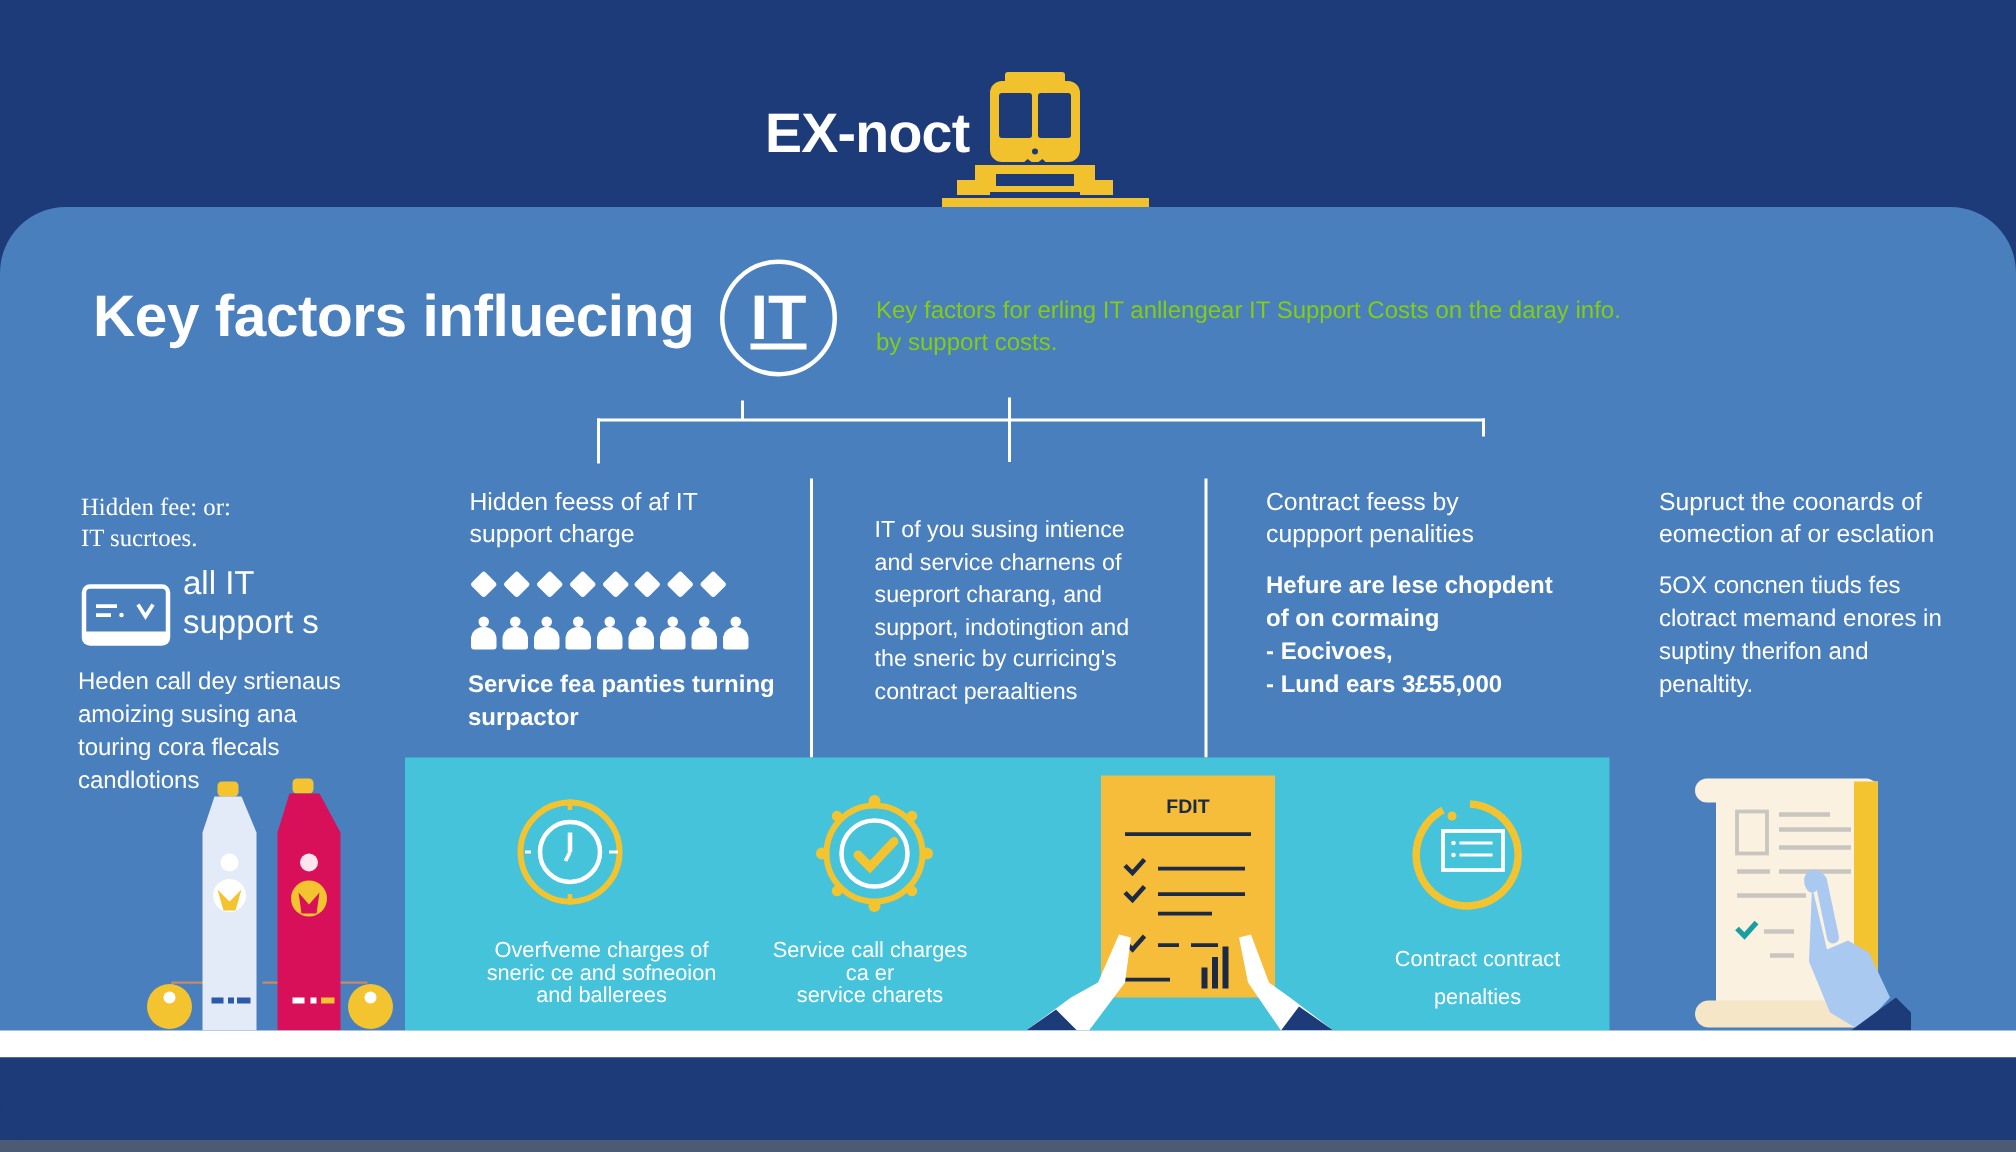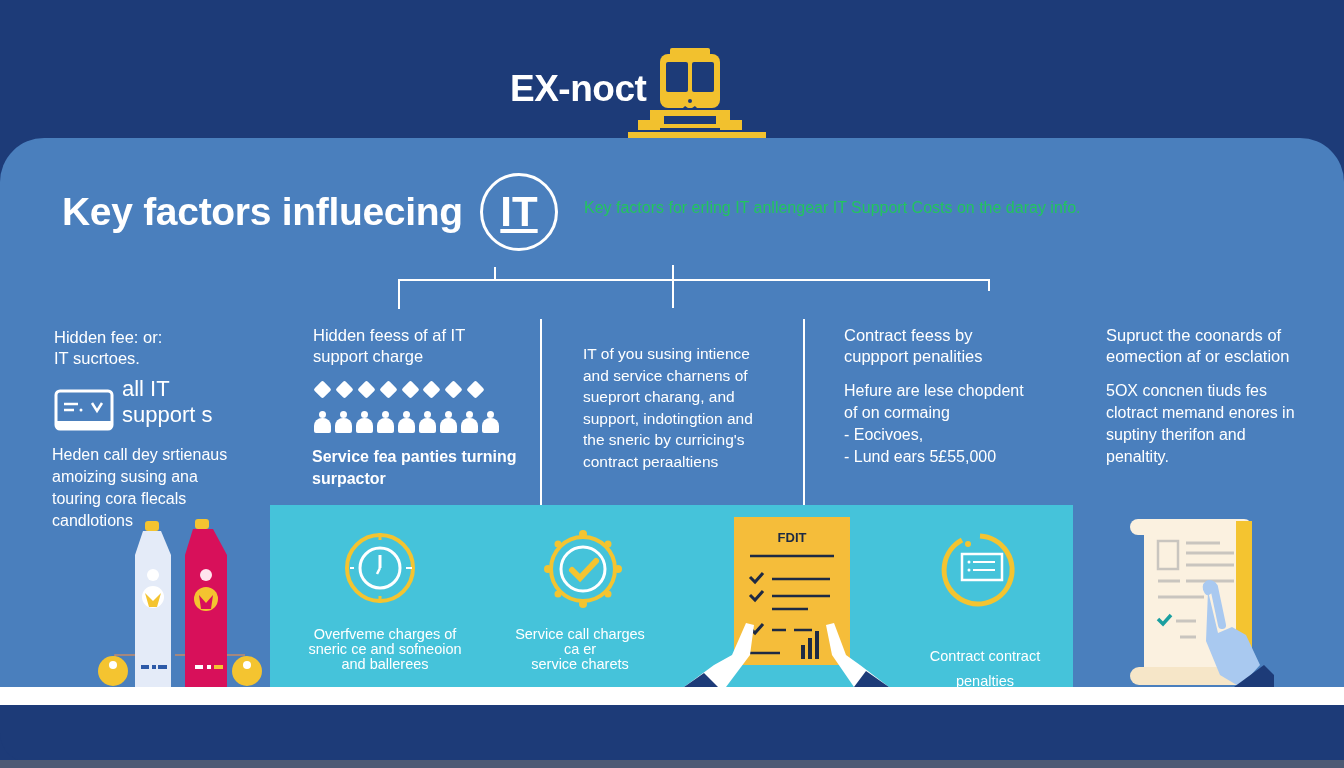--- a/index.html
+++ b/index.html
@@ -33,63 +33,63 @@
     font-size: 39px; font-weight: 700; letter-spacing: -0.3px;
   }
   #it-badge {
     left: 480px; top: 173px; width: 78px; height: 78px;
     border: 3px solid #ffffff; border-radius: 50%;
     display: flex; align-items: center; justify-content: center;
     font-size: 42px; font-weight: 700; text-decoration: underline;
   }
   #subhead {
     left: 584px; top: 197px; width: 620px;
-    font-size: 16px; line-height: 21px; color: #22c55e;
+    font-size: 16px; line-height: 21px; color: #84cc16;
   }
 
   
   .line { background: #ffffff; }
 
   
   .col-title { font-size: 16.5px; line-height: 21px; color: #ffffff; }
   .col-body  { font-size: 16px; line-height: 22px; color: #ffffff; }
 
-  #col1-title { left: 54px; top: 327px; width: 220px; }
+  #col1-title { left: 54px; top: 327px; width: 220px; font-family: Liberation Serif, serif; }
   #monitor-icon { left: 54px; top: 389px; width: 60px; height: 42px; }
   #col1-support { left: 122px; top: 376px; font-size: 22px; line-height: 26px; }
   #col1-body { left: 52px; top: 444px; width: 220px; }
 
   #col2-title { left: 313px; top: 325px; width: 220px; }
   #diamond-row { left: 314px; top: 381px; width: 170px; height: 18px; display: flex; gap: 5px; }
   .diamond { width: 13px; height: 13px; background: #fff; transform: rotate(45deg); margin: 2px 2px; border-radius: 2px; }
   #person-row { left: 313px; top: 409px; width: 190px; height: 26px; display: flex; gap: 2px; }
   .person { width: 19px; height: 26px; position: relative; }
   .person::before { content: ""; position: absolute; left: 6px; top: 2px; width: 7px; height: 7px; background: #fff; border-radius: 50%; }
   .person::after { content: ""; position: absolute; left: 1px; top: 9px; width: 17px; height: 15px; background: #fff; border-radius: 8px 8px 2px 2px; }
   #col2-body { left: 312px; top: 446px; width: 230px; font-weight: bold; }
 
   #col3-body { left: 583px; top: 343px; width: 220px; font-size: 15.5px; line-height: 21.5px; }
 
   #col4-title { left: 844px; top: 325px; width: 230px; }
-  #col4-body { left: 844px; top: 380px; width: 230px; }
+  #col4-body { left: 844px; top: 380px; width: 230px; font-weight: bold; }
 
   #col5-title { left: 1106px; top: 325px; width: 230px; }
   #col5-body { left: 1106px; top: 380px; width: 230px; }
 
   
   #teal-band {
     left: 270px; top: 505px; width: 803px; height: 182px;
     background: #45c3da;
   }
   .band-caption {
     font-size: 14.5px; line-height: 15px; color: #ffffff; text-align: center;
   }
-  #cap1 { left: 280px; top: 627px; width: 210px; }
+  #cap1 { left: 296px; top: 627px; width: 210px; }
   #cap2 { left: 480px; top: 627px; width: 200px; }
-  #cap3 { left: 900px; top: 644px; width: 170px; line-height: 25px; }
+  #cap3 { left: 900px; top: 628px; width: 170px; line-height: 25px; }
 
   
   #white-strip { left: 0; top: 687px; width: 1344px; height: 18px; background: #ffffff; }
   #footer-bar { left: 0; top: 705px; width: 1344px; height: 58px; background: #1d3b78; border-radius: 0 0 0 30px; }
   #footer-edge { left: 0; top: 760px; width: 1344px; height: 8px; background: #4c5a74; }
 </style>
 </head>
 <body>
 
 <div id="brand-title" class="abs">EX-noct</div>
@@ -108,20 +108,21 @@
 </svg>
 
 <div id="main-panel" class="abs"></div>
 
 <div id="headline" class="abs">Key factors influecing</div>
 <div id="it-badge" class="abs">
   <span>IT</span>
 </div>
 <div id="subhead" class="abs">
   <div>Key factors for erling IT anllengear IT Support Costs on the daray info.</div>
+  <div>by support costs.</div>
 </div>
 
 <div class="abs line" style="left:398px;top:279px;width:592px;height:2px;"></div>
 <div class="abs line" style="left:398px;top:279px;width:2px;height:30px;"></div>
 <div class="abs line" style="left:494px;top:267px;width:2px;height:13px;"></div>
 <div class="abs line" style="left:672px;top:265px;width:2px;height:43px;"></div>
 <div class="abs line" style="left:988px;top:279px;width:2px;height:12px;"></div>
 <div class="abs line" style="left:540px;top:319px;width:2px;height:186px;"></div>
 <div class="abs line" style="left:803px;top:319px;width:2px;height:186px;"></div>
 
@@ -188,21 +189,21 @@
 </div>
 
 <div id="col4-title" class="abs col-title">
   <div>Contract feess by</div>
   <div>cuppport penalities</div>
 </div>
 <div id="col4-body" class="abs col-body">
   <div>Hefure are lese chopdent</div>
   <div>of on cormaing</div>
   <div>- Eocivoes,</div>
-  <div>- Lund ears 5£55,000</div>
+  <div>- Lund ears 3£55,000</div>
 </div>
 
 <div id="col5-title" class="abs col-title">
   <div>Supruct the coonards of</div>
   <div>eomection af or esclation</div>
 </div>
 <div id="col5-body" class="abs col-body">
   <div>5OX concnen tiuds fes</div>
   <div>clotract memand enores in</div>
   <div>suptiny therifon and</div>

